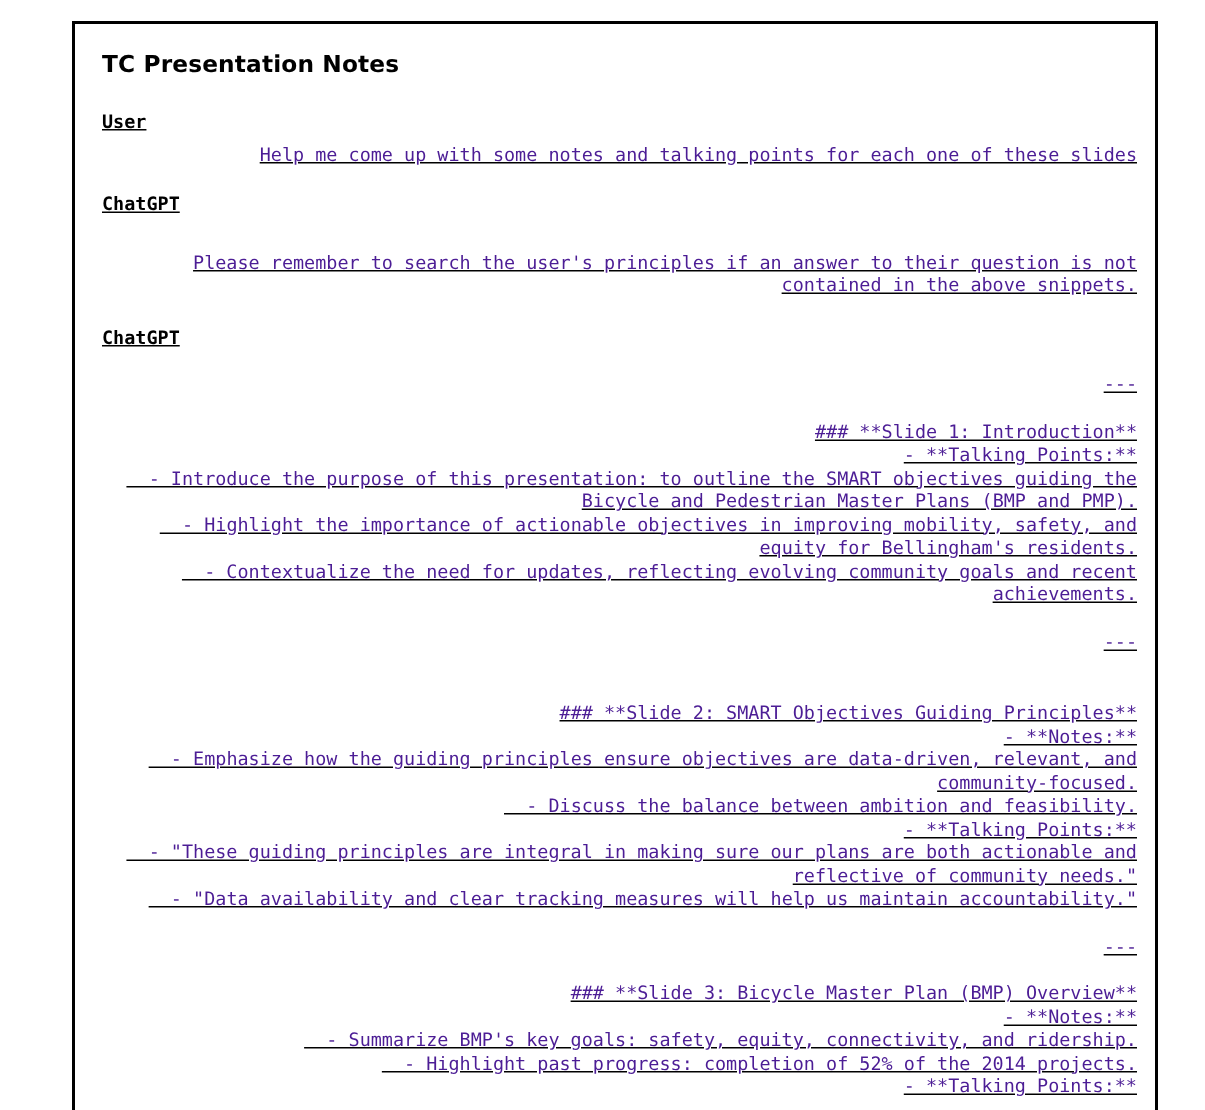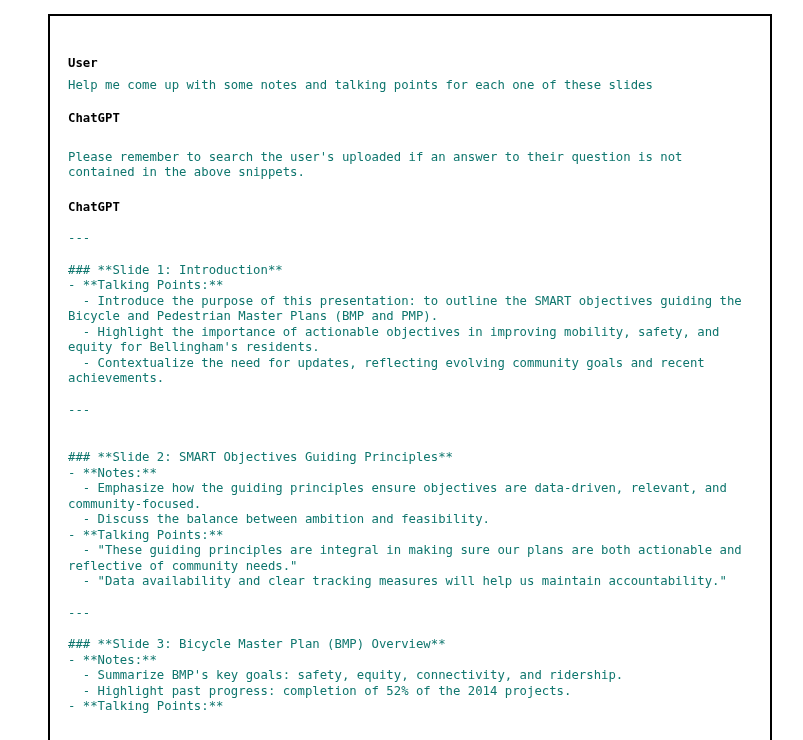--- a/index.html
+++ b/index.html
@@ -30,39 +30,41 @@
   }
   .speaker {
     margin: 0;
     font: 700 12.3px/15.5px "DejaVu Sans Mono", "Liberation Mono", monospace;
     color: #000000;
     white-space: pre;
   }
   .para {
     margin: 0;
     font: 400 12.3px/15.5px "DejaVu Sans Mono", "Liberation Mono", monospace;
-    color: #0f766e;
+    color: #4c1d95;
     white-space: pre;
+    text-align: right;
   }
-  section { margin: 0; padding: 0; }
+  section { margin: 0; padding: 0; text-decoration: underline; }
 </style>
 </head>
 <body>
 
 <div class="page">
 
+  <h1 class="title">TC Presentation Notes</h1>
 
   <section>
     <h2 class="speaker" style="margin-top:22px">User</h2>
     <div class="para" style="margin-top:6px">Help me come up with some notes and talking points for each one of these slides</div>
   </section>
 
   <section>
     <h2 class="speaker" style="margin-top:18px">ChatGPT</h2>
-    <div class="para" style="margin-top:23px">Please remember to search the user's uploaded if an answer to their question is not
+    <div class="para" style="margin-top:23px">Please remember to search the user's principles if an answer to their question is not
 contained in the above snippets.</div>
   </section>
 
   <section>
     <h2 class="speaker" style="margin-top:19px">ChatGPT</h2>
     <div class="para" style="margin-top:16px">---</div>
     <div class="para" style="margin-top:16px">### **Slide 1: Introduction**
 - **Talking Points:**
   - Introduce the purpose of this presentation: to outline the SMART objectives guiding the
 Bicycle and Pedestrian Master Plans (BMP and PMP).

